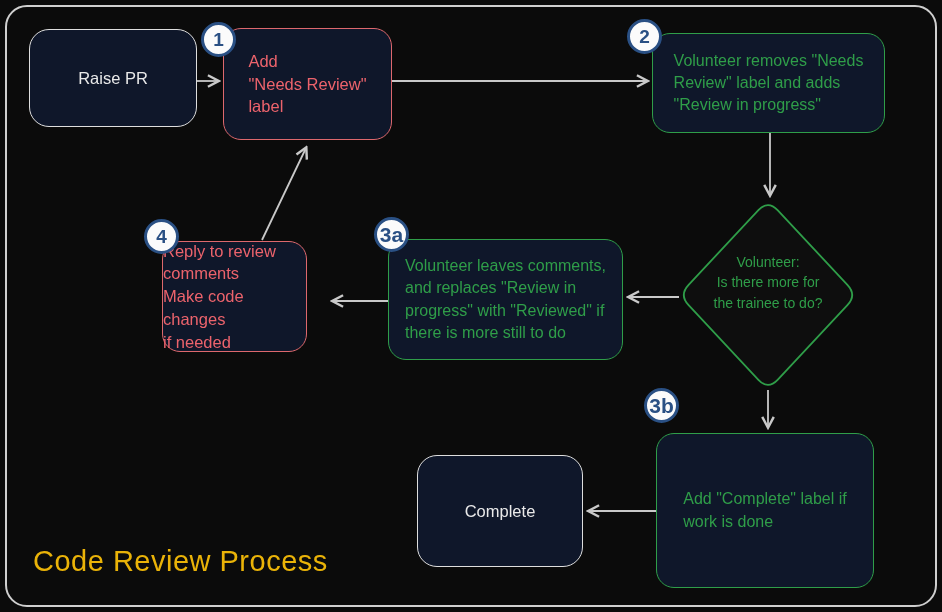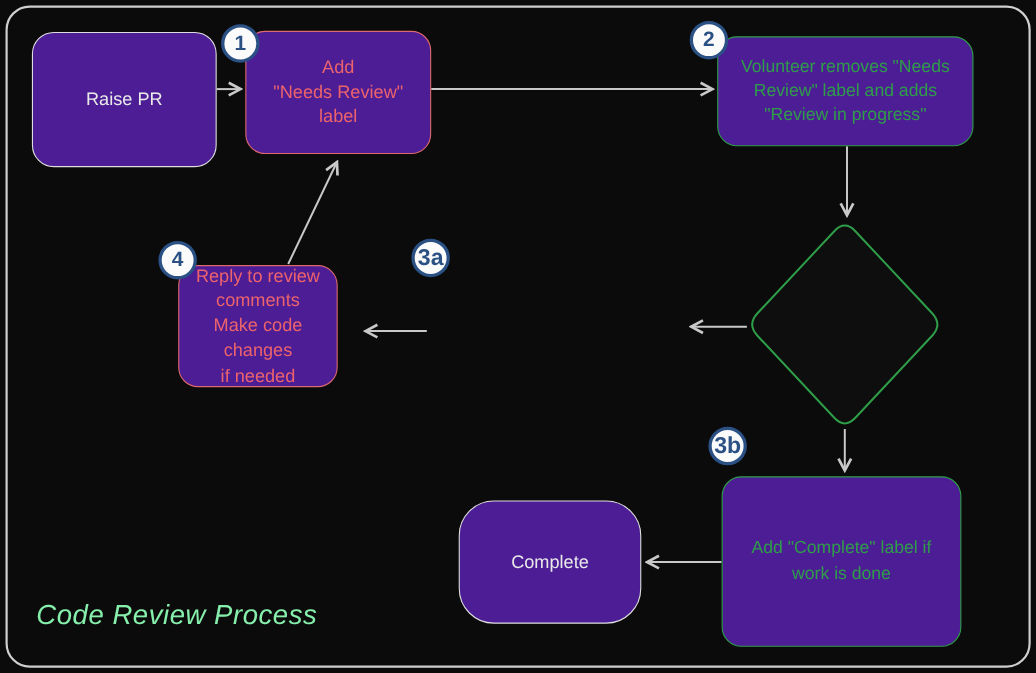--- a/index.html
+++ b/index.html
@@ -14,23 +14,23 @@
     position:absolute;
     left:5px;top:5px;right:5px;bottom:5px;
     border:2px solid #cfcfcf;
     border-radius:22px;
     pointer-events:none;
   }
   svg.wires{position:absolute;left:0;top:0;width:942px;height:612px;}
   .node{
     position:absolute;
     display:flex;align-items:center;justify-content:center;
-    text-align:center;
+    text-align:left;
     border-radius:18px;
-    background:#4c1d95;
+    background:#0f172a;
     box-sizing:border-box;
     white-space:pre-line;
     line-height:1.38;
   }
   .node-white{border:1.7px solid #dedede;color:#e9e9e9;font-size:16.5px;}
   .node-red{border:1.7px solid #dd686d;color:#ec636c;font-size:16.5px;}
   .node-green{border:1.7px solid #2f9e49;color:#2f9e49;font-size:16px;}
   .diamond-label{
     position:absolute;
     width:170px;
@@ -51,24 +51,23 @@
     color:#2a5084;
     font-weight:bold;
     font-size:19px;
     display:flex;align-items:center;justify-content:center;
     z-index:5;
   }
   .badge.small-text{font-size:21px;}
   #diagram-title{
     position:absolute;
     left:33px;top:545px;
-    color:#86efac;
-    font-size:25px;
+    color:#eab308;
+    font-size:29px;
     letter-spacing:0.5px;
-    font-style:italic;
   }
 </style>
 </head>
 <body>
 
 <div id="stage">
 
   <svg class="wires" viewBox="0 0 942 612">
     <defs>
       <marker id="arrowhead" viewBox="0 0 10 10" refX="8" refY="5" markerWidth="8" markerHeight="8" orient="auto-start-reverse">
@@ -88,51 +87,60 @@
 
     <line x1="262" y1="240" x2="306" y2="148" stroke="#c9c9c9" stroke-width="1.8" marker-end="url(#arrowhead)"></line>
 
     <line x1="768" y1="390" x2="768" y2="427" stroke="#c9c9c9" stroke-width="1.8" marker-end="url(#arrowhead)"></line>
 
     <line x1="656" y1="511" x2="589" y2="511" stroke="#c9c9c9" stroke-width="1.8" marker-end="url(#arrowhead)"></line>
 
     <path d="M 777.6 210.2 L 847.4 284.8 Q 857 295 847.4 305.2 L 777.6 379.8 Q 768 390 758.4 379.8 L 688.6 305.2 Q 679 295 688.6 284.8 L 758.4 210.2 Q 768 200 777.6 210.2 Z" fill="#0e0e0e" stroke="#2f9e49" stroke-width="1.8"></path>
   </svg>
 
-  <div class="node node-white" style="left:29px;top:29px;width:168px;height:123px;border-radius:20px;">
+  <div class="node node-white" style="left:29px;top:29px;width:168px;height:98px;border-radius:20px;">
     <span>Raise PR</span>
   </div>
 
   <div class="node node-red" style="left:223px;top:28px;width:169px;height:112px;">
     <span>Add
 "Needs Review"
 label</span>
   </div>
 
   <div class="node node-green" style="left:652px;top:33px;width:233px;height:100px;">
     <span>Volunteer removes "Needs
 Review" label and adds
 "Review in progress"</span>
   </div>
 
+  <div class="diamond-label">Volunteer:
+Is there more for
+the trainee to do?</div>
 
+  <div class="node node-green" style="left:388px;top:239px;width:235px;height:121px;">
+    <span>Volunteer leaves comments,
+and replaces "Review in
+progress" with "Reviewed" if
+there is more still to do</span>
+  </div>
 
   <div class="node node-red" style="left:162px;top:241px;width:145px;height:111px;">
     <span>Reply to review
 comments
 Make code changes
 if needed</span>
   </div>
 
   <div class="node node-green" style="left:656px;top:433px;width:218px;height:155px;">
     <span>Add "Complete" label if
 work is done</span>
   </div>
 
-  <div class="node node-white" style="left:417px;top:455px;width:166px;height:112px;border-radius:32px;">
+  <div class="node node-white" style="left:417px;top:455px;width:166px;height:112px;border-radius:20px;">
     <span>Complete</span>
   </div>
 
   <div class="badge" style="left:201px;top:22px;">1</div>
   <div class="badge" style="left:627px;top:19px;">2</div>
   <div class="badge small-text" style="left:374px;top:217px;">3a</div>
   <div class="badge" style="left:144px;top:219px;">4</div>
   <div class="badge small-text" style="left:644px;top:388px;">3b</div>
 
   <div id="diagram-title">Code Review Process</div>

